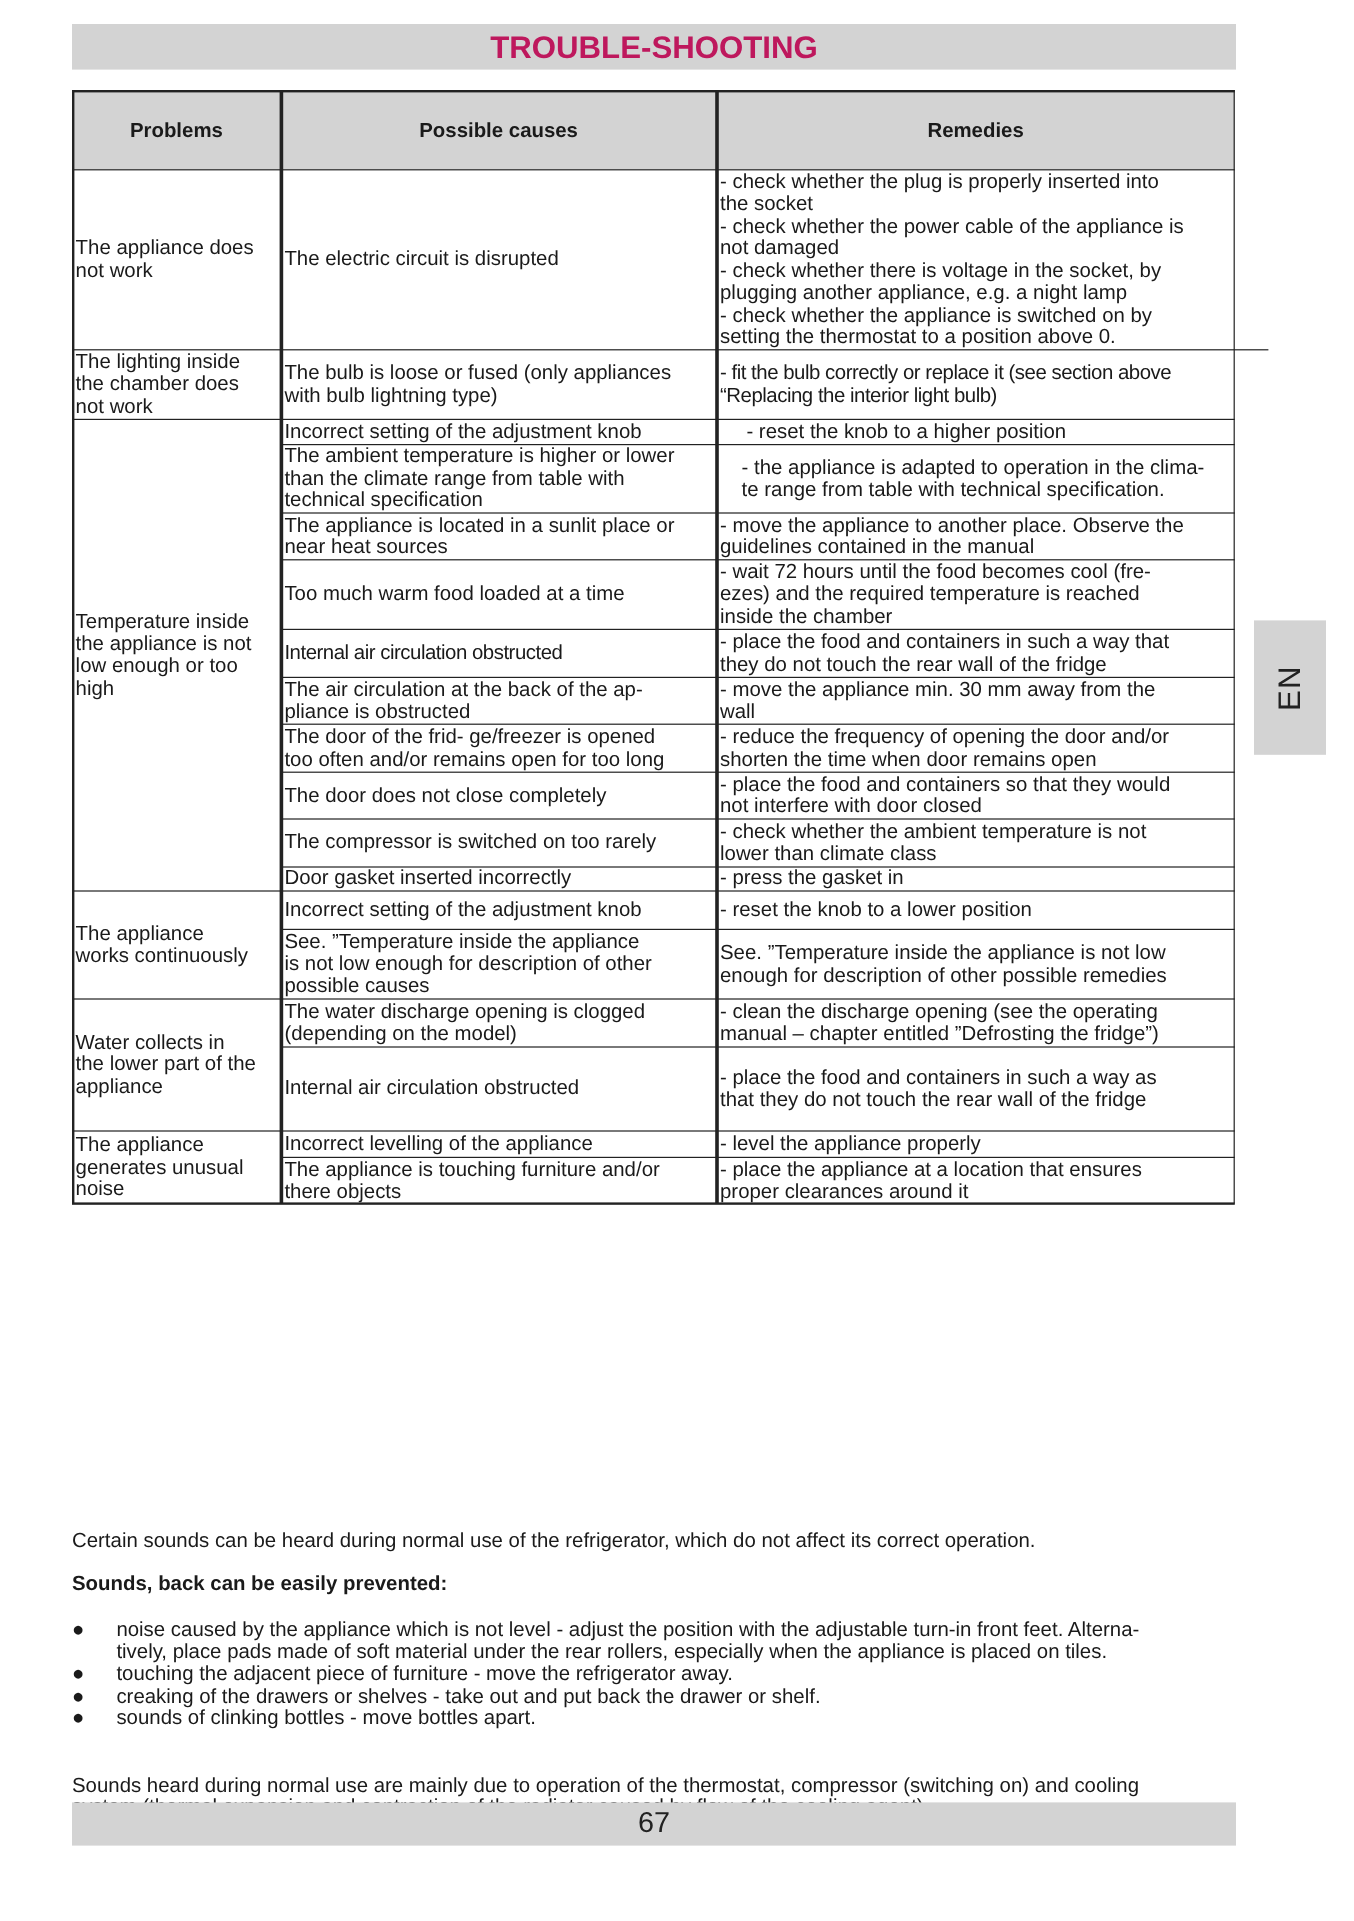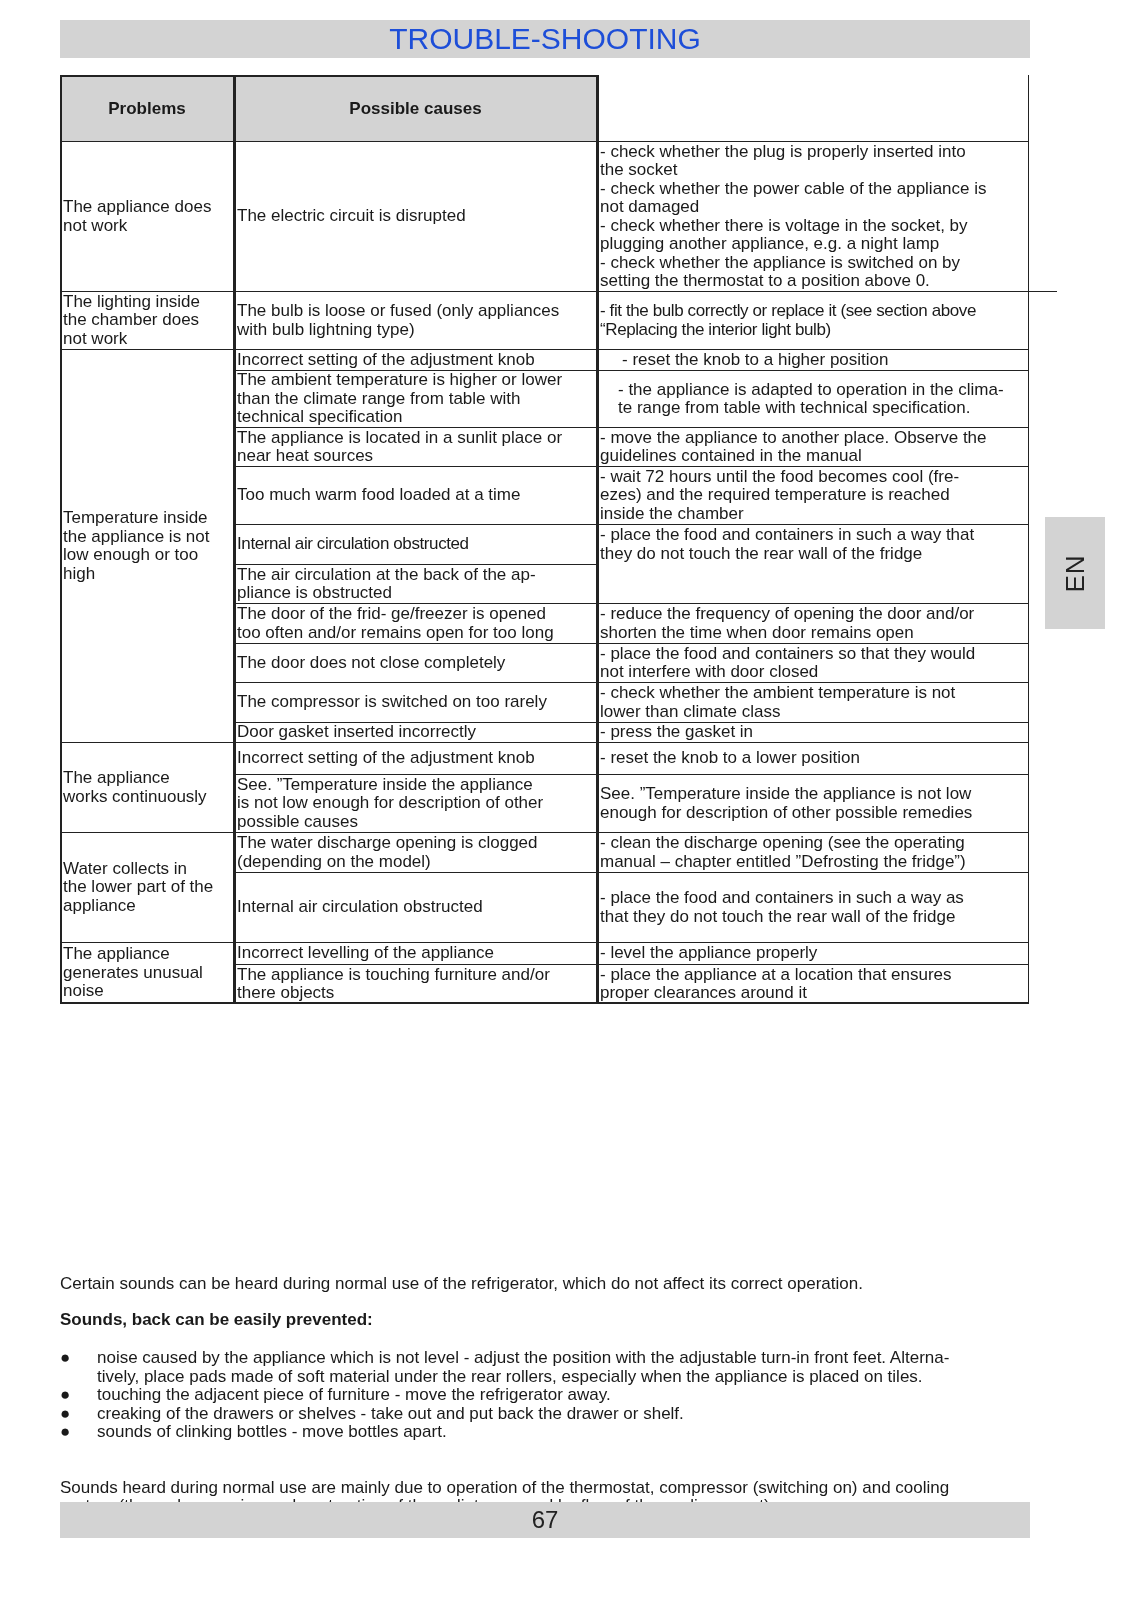--- a/index.html
+++ b/index.html
@@ -1,20 +1,20 @@
 <!DOCTYPE html>
 <html><head>
 <meta charset="utf-8">
 <style>
   html, body { margin: 0; padding: 0; background: #ffffff; }
   body { width: 1128px; height: 1601px; position: relative; overflow: hidden;
          font-family: "Liberation Sans", sans-serif; color: #1a1a1a; }
   .title-bar { position: absolute; left: 60px; top: 20px; width: 970px; height: 38px;
                background: #d3d3d3; display: flex; align-items: center; justify-content: center; }
-  .title-bar span { font-weight: normal; font-size: 30px; letter-spacing: 0px; color: #1d4ed8; }
+  .title-bar span { font-weight: bold; font-size: 26px; letter-spacing: 0px; color: #be185d; }
 
   .tbl { position: absolute; left: 60px; top: 75px; width: 969px; height: 928px; }
   .cell { position: absolute; box-sizing: border-box; border-top: 1.5px solid #222;
           font-size: 17px; line-height: 18.5px; padding: 0 3px; display: flex; align-items: center;
           overflow: hidden; }
   .cell .txt { white-space: pre-line; }
   .hdr { background: #d3d3d3; justify-content: center; font-weight: bold; font-size: 17px; border-top: 2px solid #222; }
   .vline { position: absolute; top: 0; width: 3px; background: #222; }
   .vline.thin { width: 1.5px; }
   .bottom-line { position: absolute; left: 0; width: 969px; height: 1.5px; background: #222; }
@@ -41,20 +41,23 @@
 </div>
 
 <div class="tbl">
 
   <div class="cell hdr" style="left:0;top:0;width:174px;height:66px;">
     <span>Problems</span>
     </div>
   <div class="cell hdr" style="left:174px;top:0;width:363px;height:66px;">
     <span>Possible causes</span>
     </div>
+  <div class="cell hdr" style="left:537px;top:0;width:432px;height:66px;">
+    <span>Remedies</span>
+    </div>
 
   <div class="cell" style="left:0;top:66px;width:174px;height:150px;">
     <span class="txt">The appliance does
 not work</span>
     </div>
   <div class="cell" style="left:0;top:216px;width:174px;height:58px;">
     <span class="txt">The lighting inside
 the chamber does
 not work</span>
     </div>
@@ -142,20 +145,24 @@
     </div>
   <div class="cell" style="left:537px;top:449px;width:432px;height:40px;">
       <span class="txt">- place the food and containers in such a way that
 they do not touch the rear wall of the fridge</span>
     </div>
 
   <div class="cell" style="left:174px;top:489px;width:363px;height:39px;">
       <span class="txt">The air circulation at the back of the ap-
 pliance is obstructed</span>
     </div>
+  <div class="cell" style="left:537px;top:489px;width:432px;height:39px;">
+      <span class="txt">- move the appliance min. 30 mm away from the
+wall</span>
+    </div>
 
   <div class="cell" style="left:174px;top:528px;width:363px;height:40px;">
       <span class="txt">The door of the frid- ge/freezer is opened
 too often and/or remains open for too long</span>
     </div>
   <div class="cell" style="left:537px;top:528px;width:432px;height:40px;">
       <span class="txt">- reduce the frequency of opening the door and/or
 shorten the time when door remains open</span>
     </div>
 

